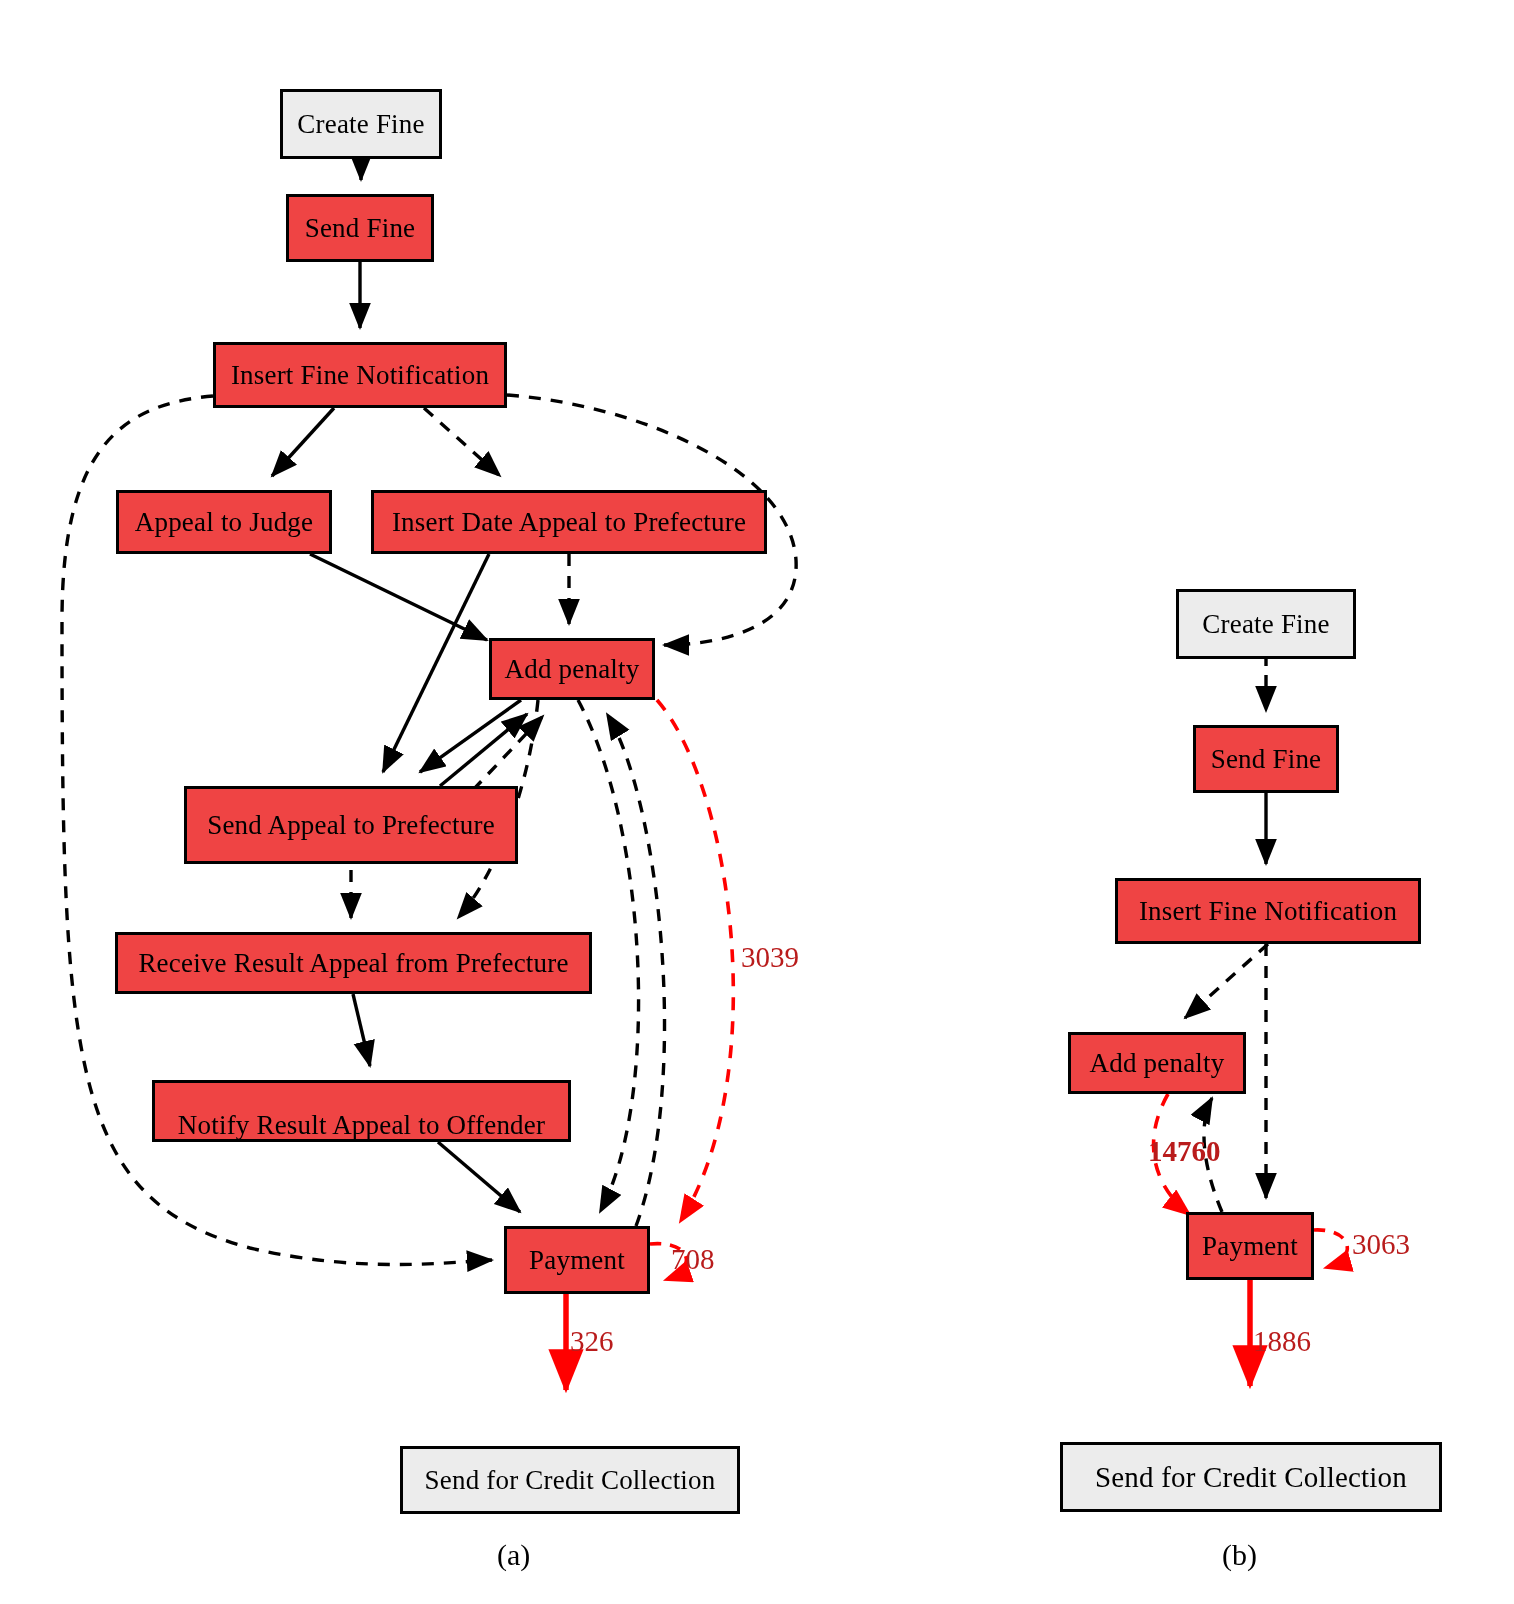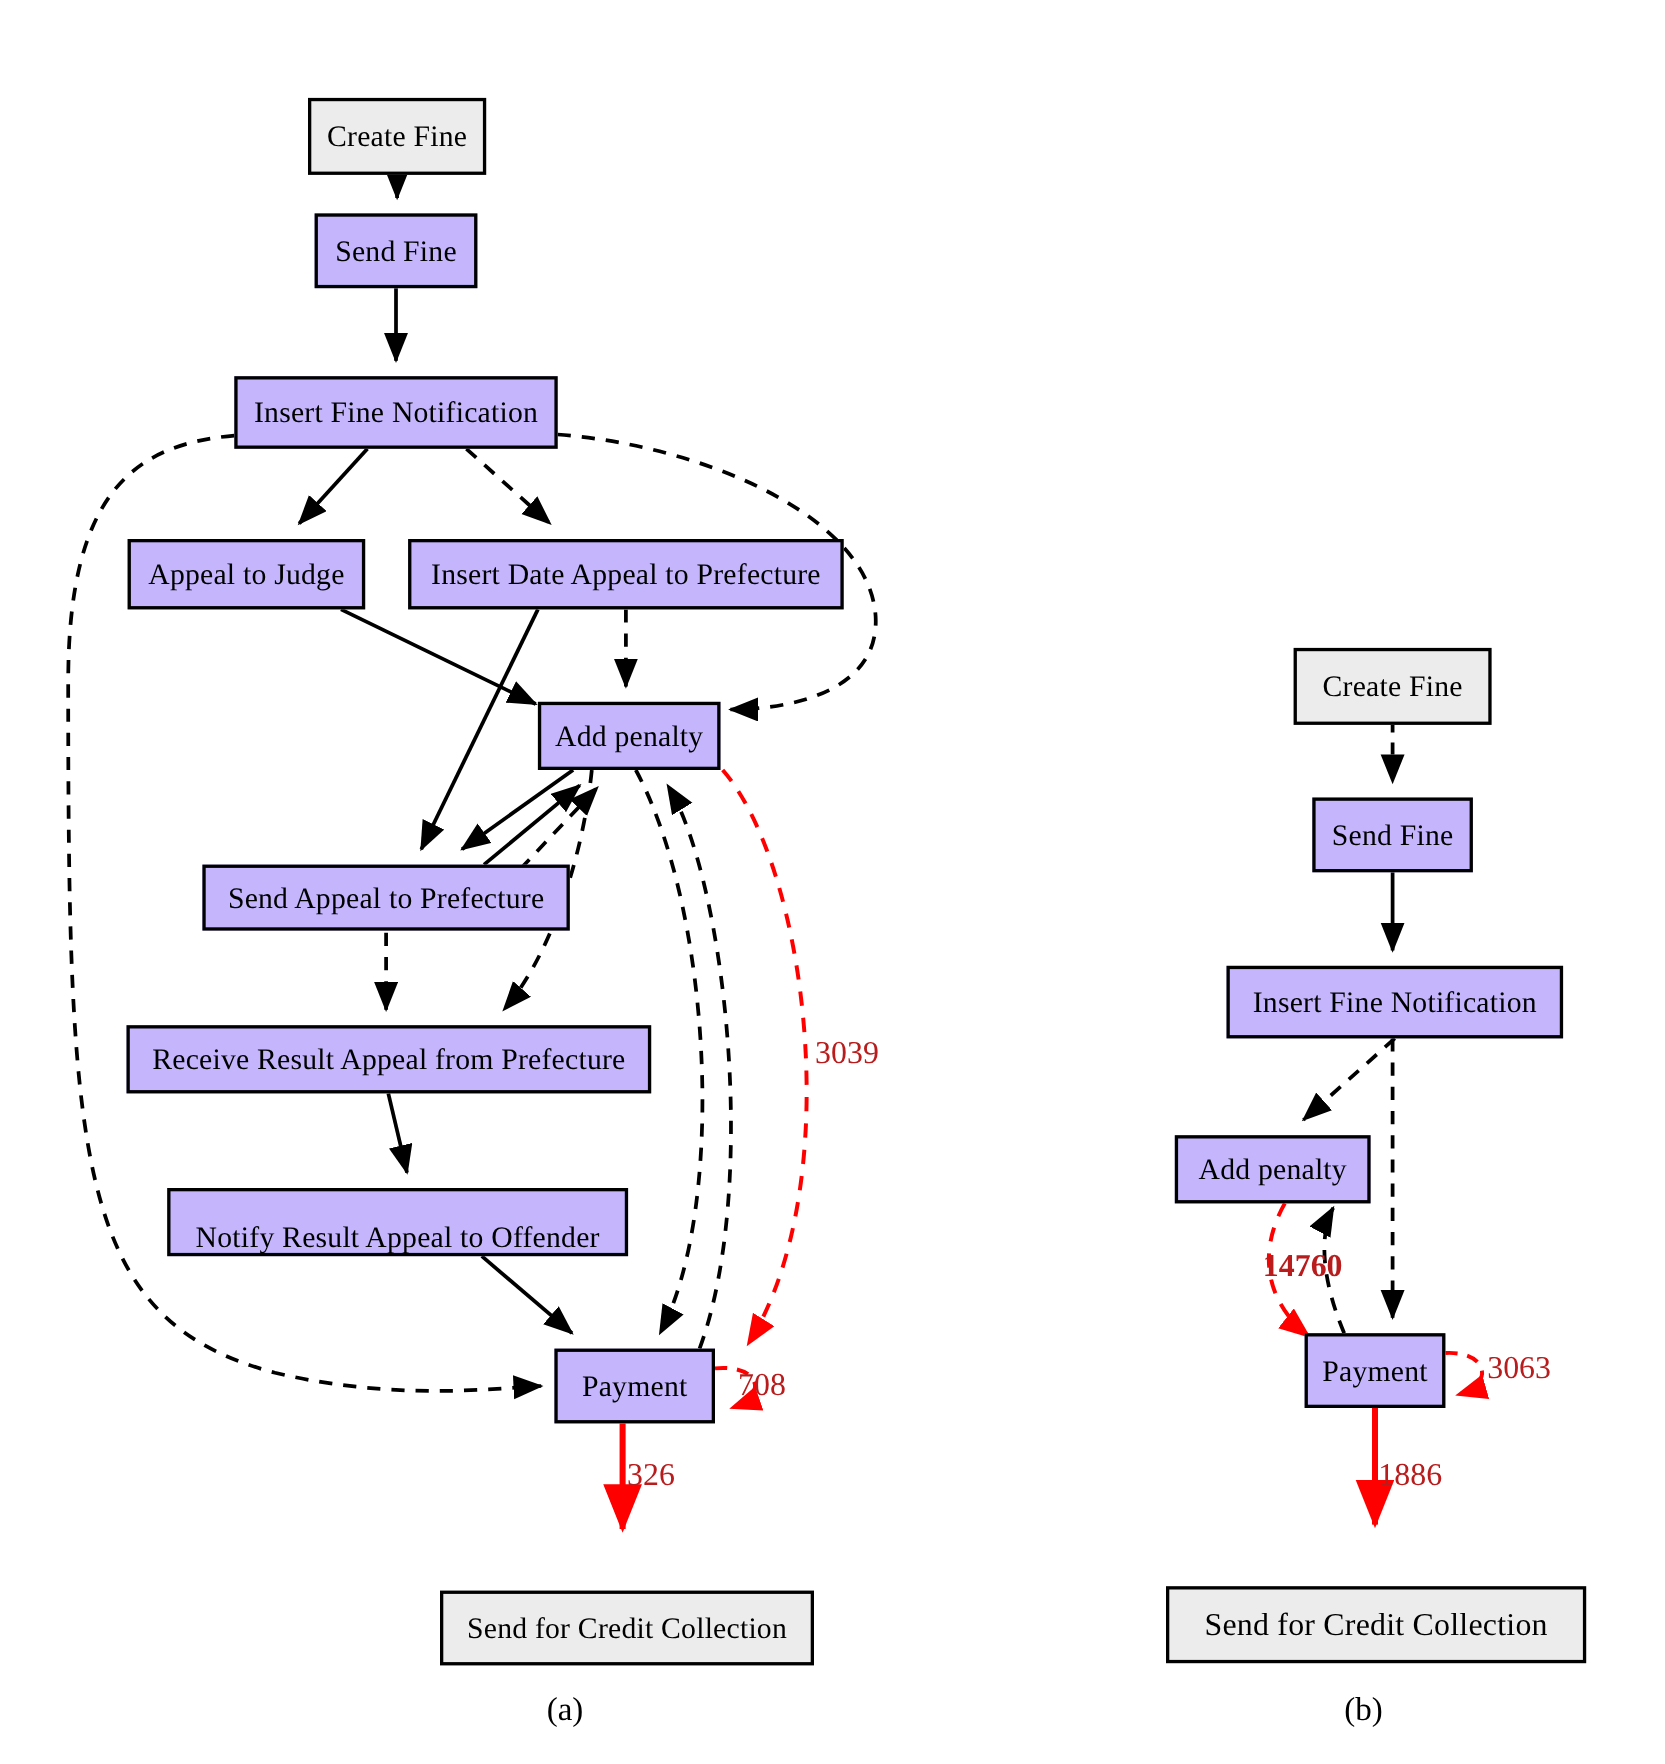--- a/index.html
+++ b/index.html
@@ -3,21 +3,21 @@
 <meta charset="utf-8">
 <style>
   html,body{margin:0;padding:0;background:#ffffff;}
   body{width:1514px;height:1604px;font-family:"Liberation Serif","DejaVu Serif",serif;}
   #root{position:relative;width:1514px;height:1604px;overflow:hidden;background:#fff;}
   svg.layer{position:absolute;left:0;top:0;width:1514px;height:1604px;}
   .nodebox{
     position:absolute;
     box-sizing:border-box;
     border:3px solid #000;
-    background:#c4b5fd;
+    background:#ef4444;
     display:flex;align-items:center;justify-content:center;
     text-align:center;
     color:#000;
     line-height:1.05;
     letter-spacing:.2px;
   }
   .nodebox.shaded{background:#ececec;margin-top:44px;}
   .nodelabel{display:block;white-space:nowrap;}
   .edgelabel{
     position:absolute;
@@ -123,21 +123,21 @@
   </div>
   <div class="nodebox" style="left:371px;top:490px;width:396px;height:64px;font-size:27px;">
     <span class="nodelabel">Insert Date Appeal to Prefecture</span>
   </div>
   <div class="nodebox" style="left:116px;top:490px;width:216px;height:64px;font-size:27px;">
     <span class="nodelabel">Appeal to Judge</span>
   </div>
   <div class="nodebox" style="left:489px;top:638px;width:166px;height:62px;font-size:27px;">
     <span class="nodelabel">Add penalty</span>
   </div>
-  <div class="nodebox" style="left:184px;top:786px;width:334px;height:60px;font-size:27px;">
+  <div class="nodebox" style="left:184px;top:786px;width:334px;height:78px;font-size:27px;">
     <span class="nodelabel">Send Appeal to Prefecture</span>
   </div>
   <div class="nodebox" style="left:115px;top:932px;width:477px;height:62px;font-size:27px;">
     <span class="nodelabel">Receive Result Appeal from Prefecture</span>
   </div>
   <div class="nodebox" style="left:152px;top:1080px;width:419px;height:62px;font-size:27px;align-items:flex-end;">
     <span class="nodelabel">Notify Result Appeal to Offender</span>
   </div>
   <div class="nodebox" style="left:504px;top:1226px;width:146px;height:68px;font-size:27px;">
     <span class="nodelabel">Payment</span>

